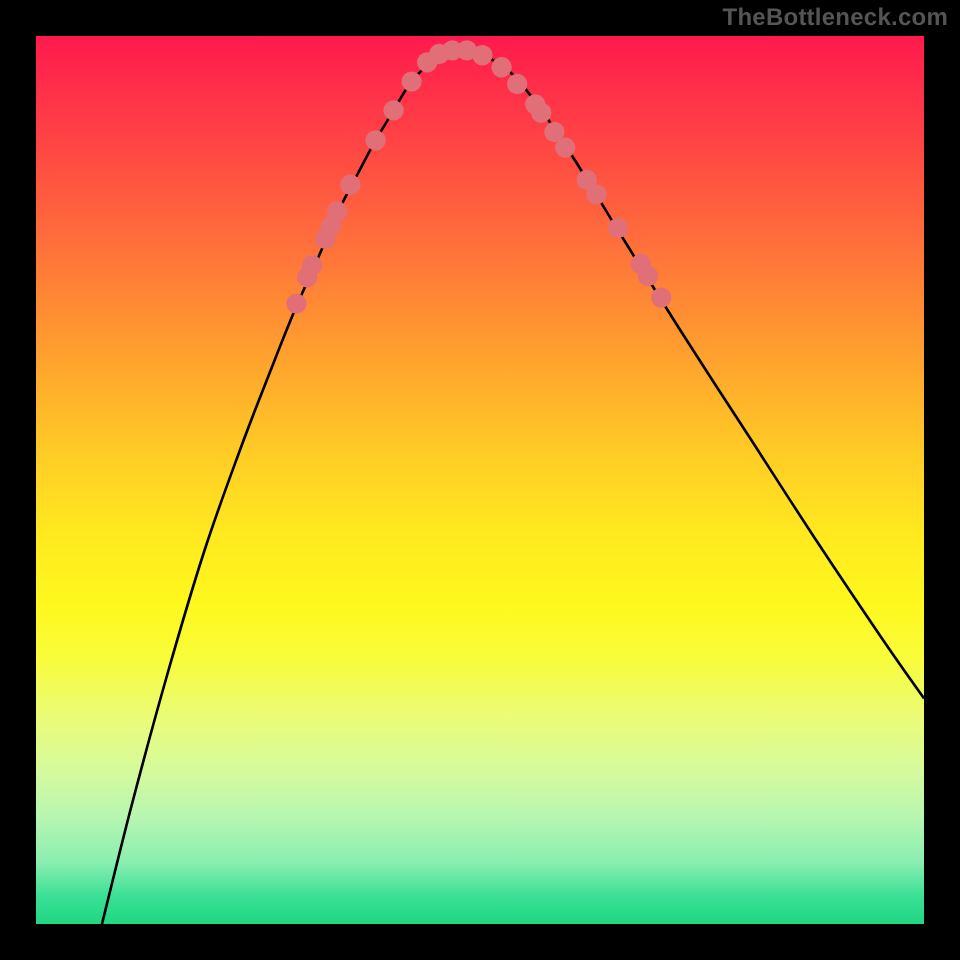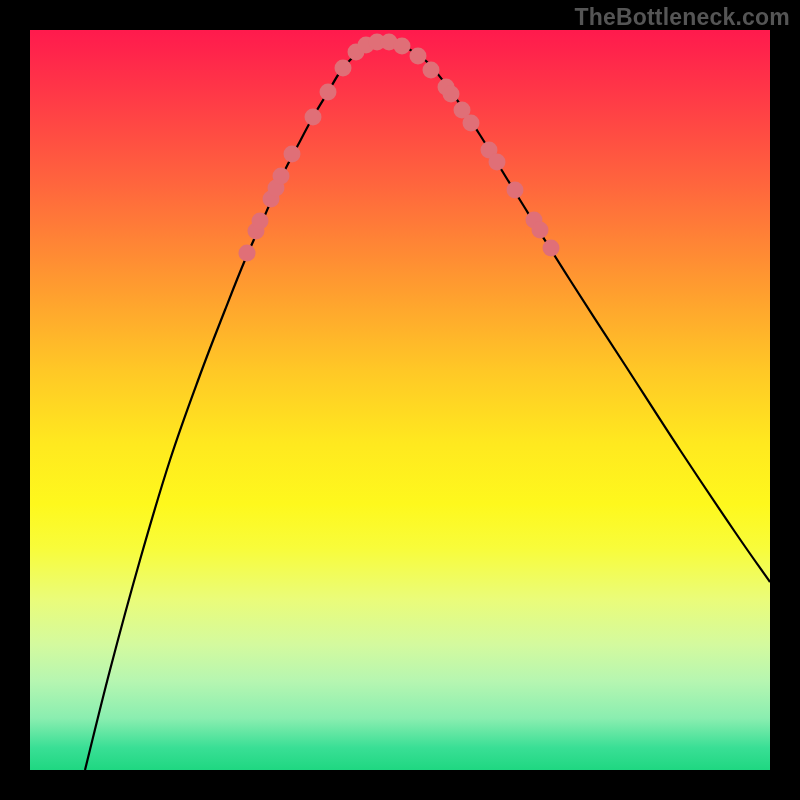--- a/index.html
+++ b/index.html
@@ -49,21 +49,21 @@
   svg.curve {
     position: absolute;
     inset: 0;
     overflow: visible;
   }
   .watermark {
     position: absolute;
     top: 4px;
     right: 10px;
     color: #555;
-    font-size: 23px;
+    font-size: 20px;
     font-weight: 600;
     letter-spacing: 0.2px;
     user-select: none;
   }
 </style>
 </head>
 <body>
 
 <div class="frame">
 

